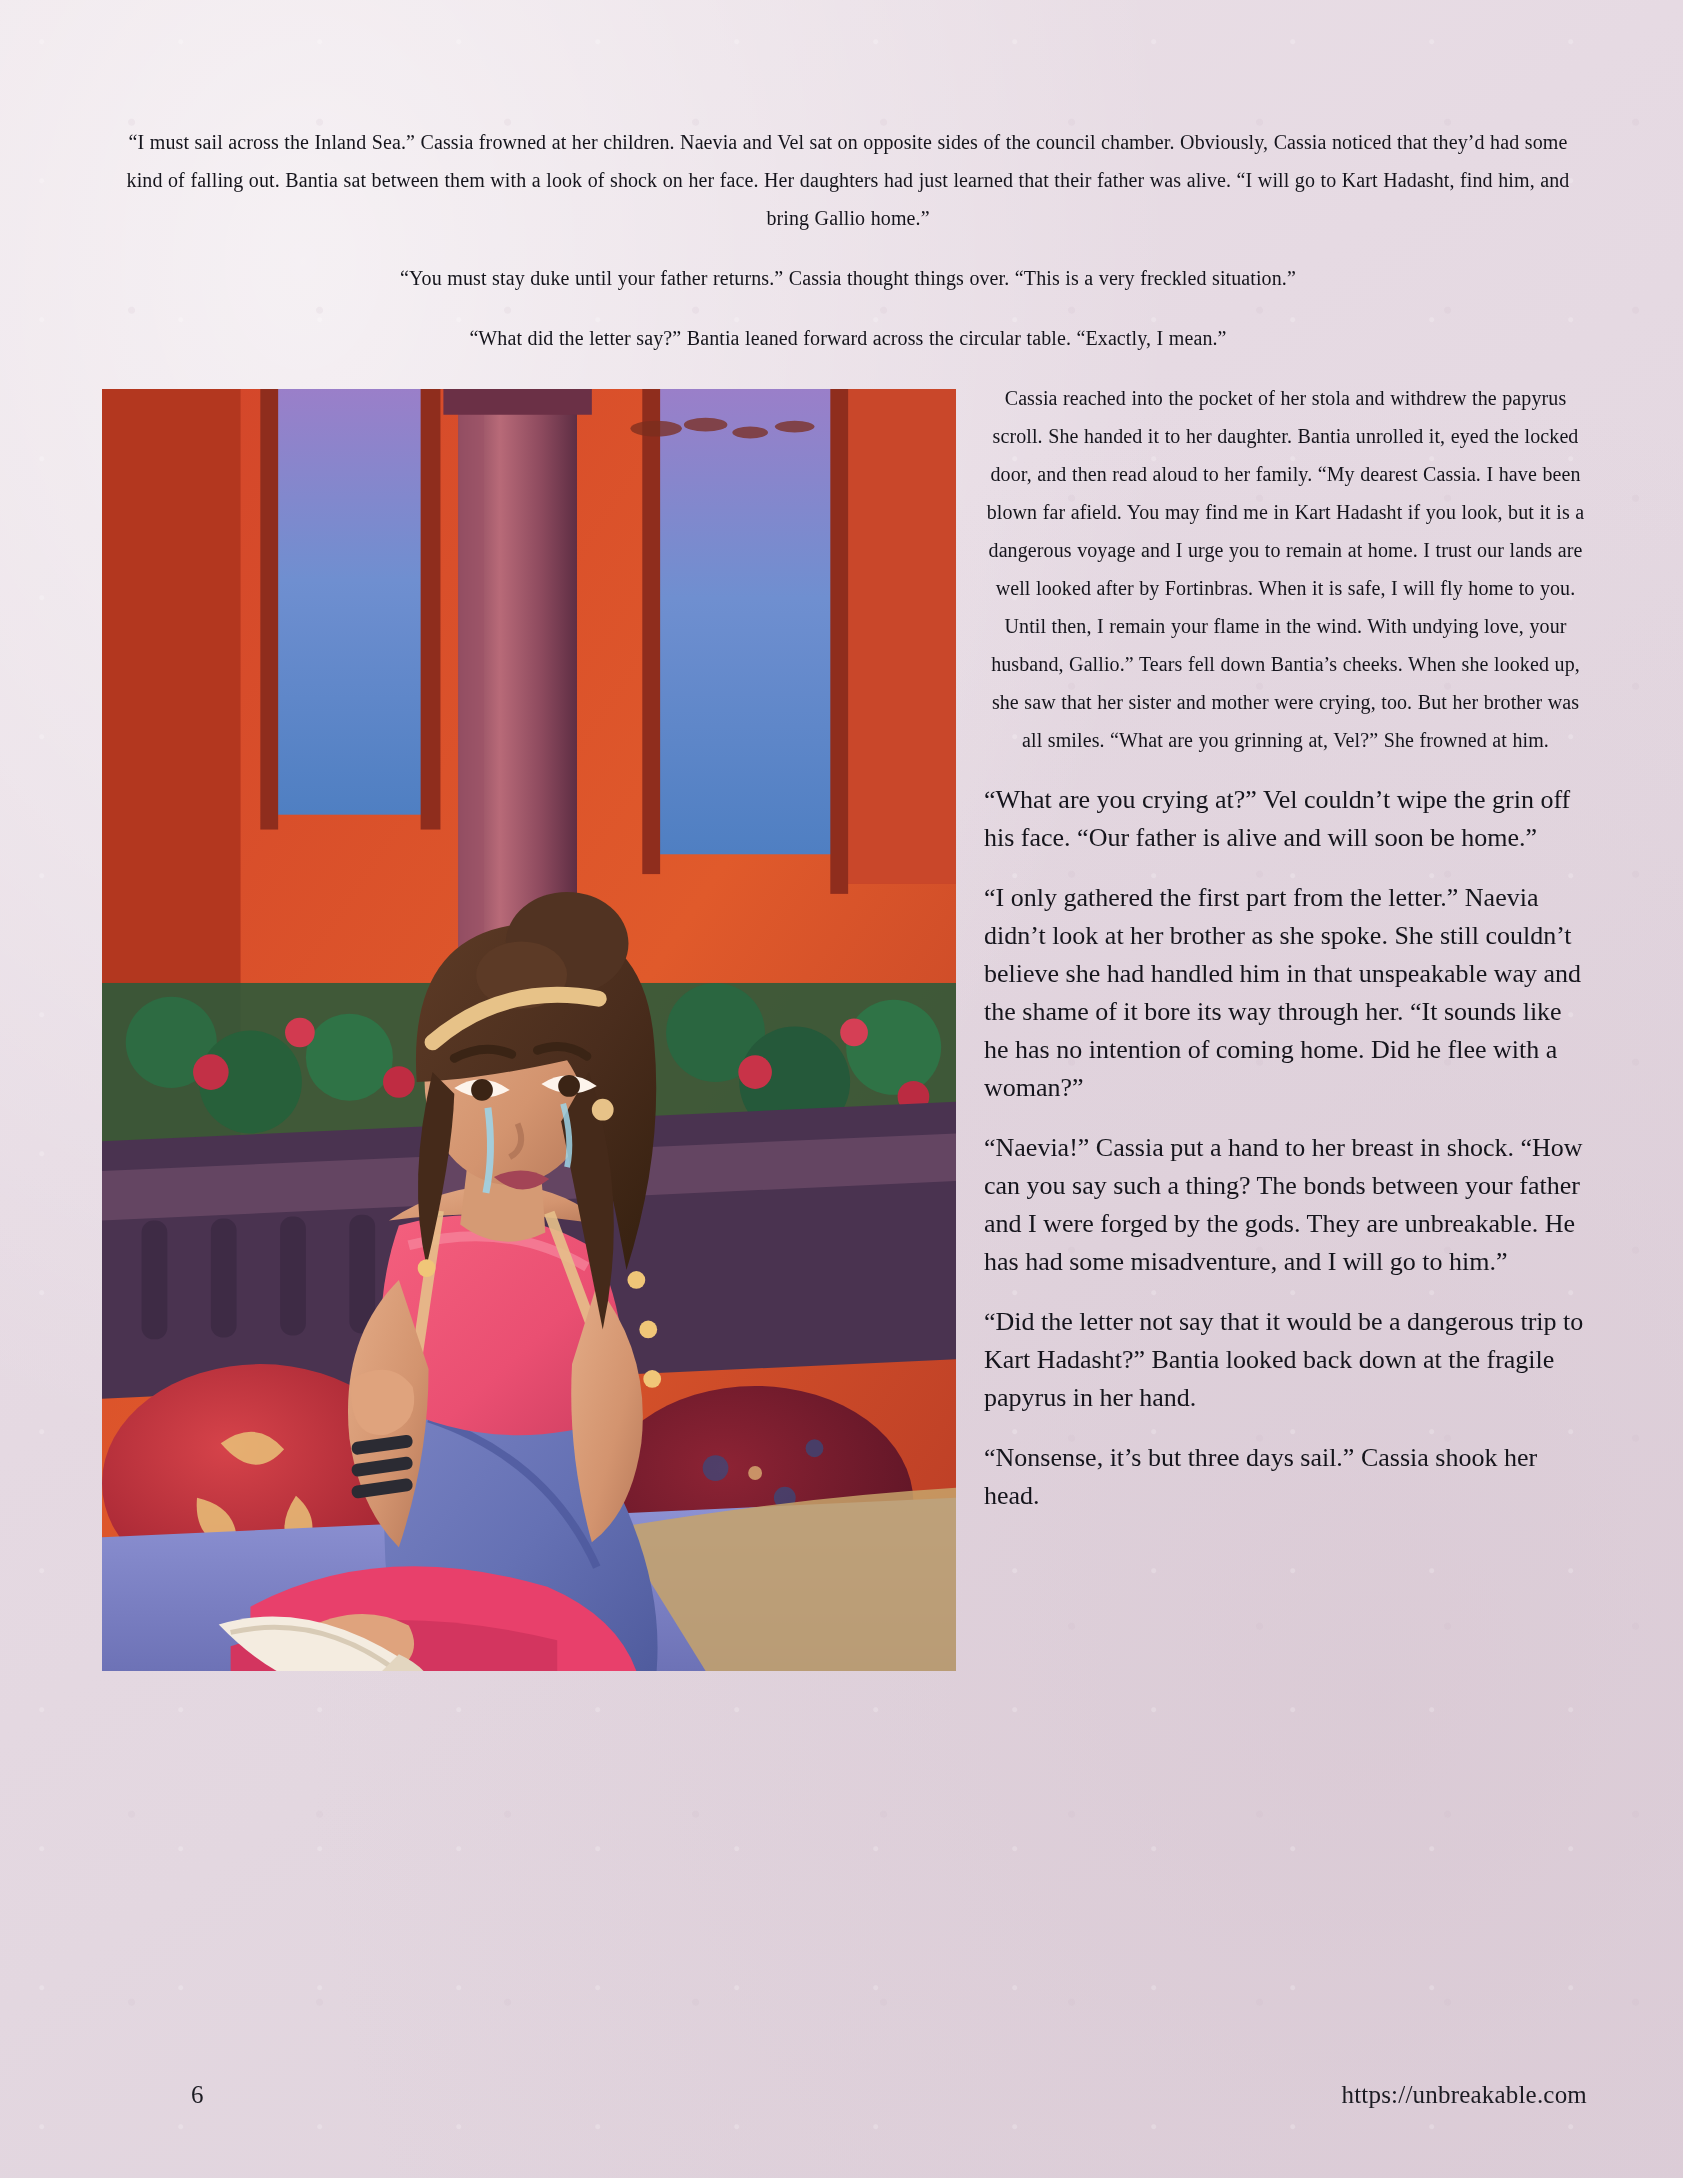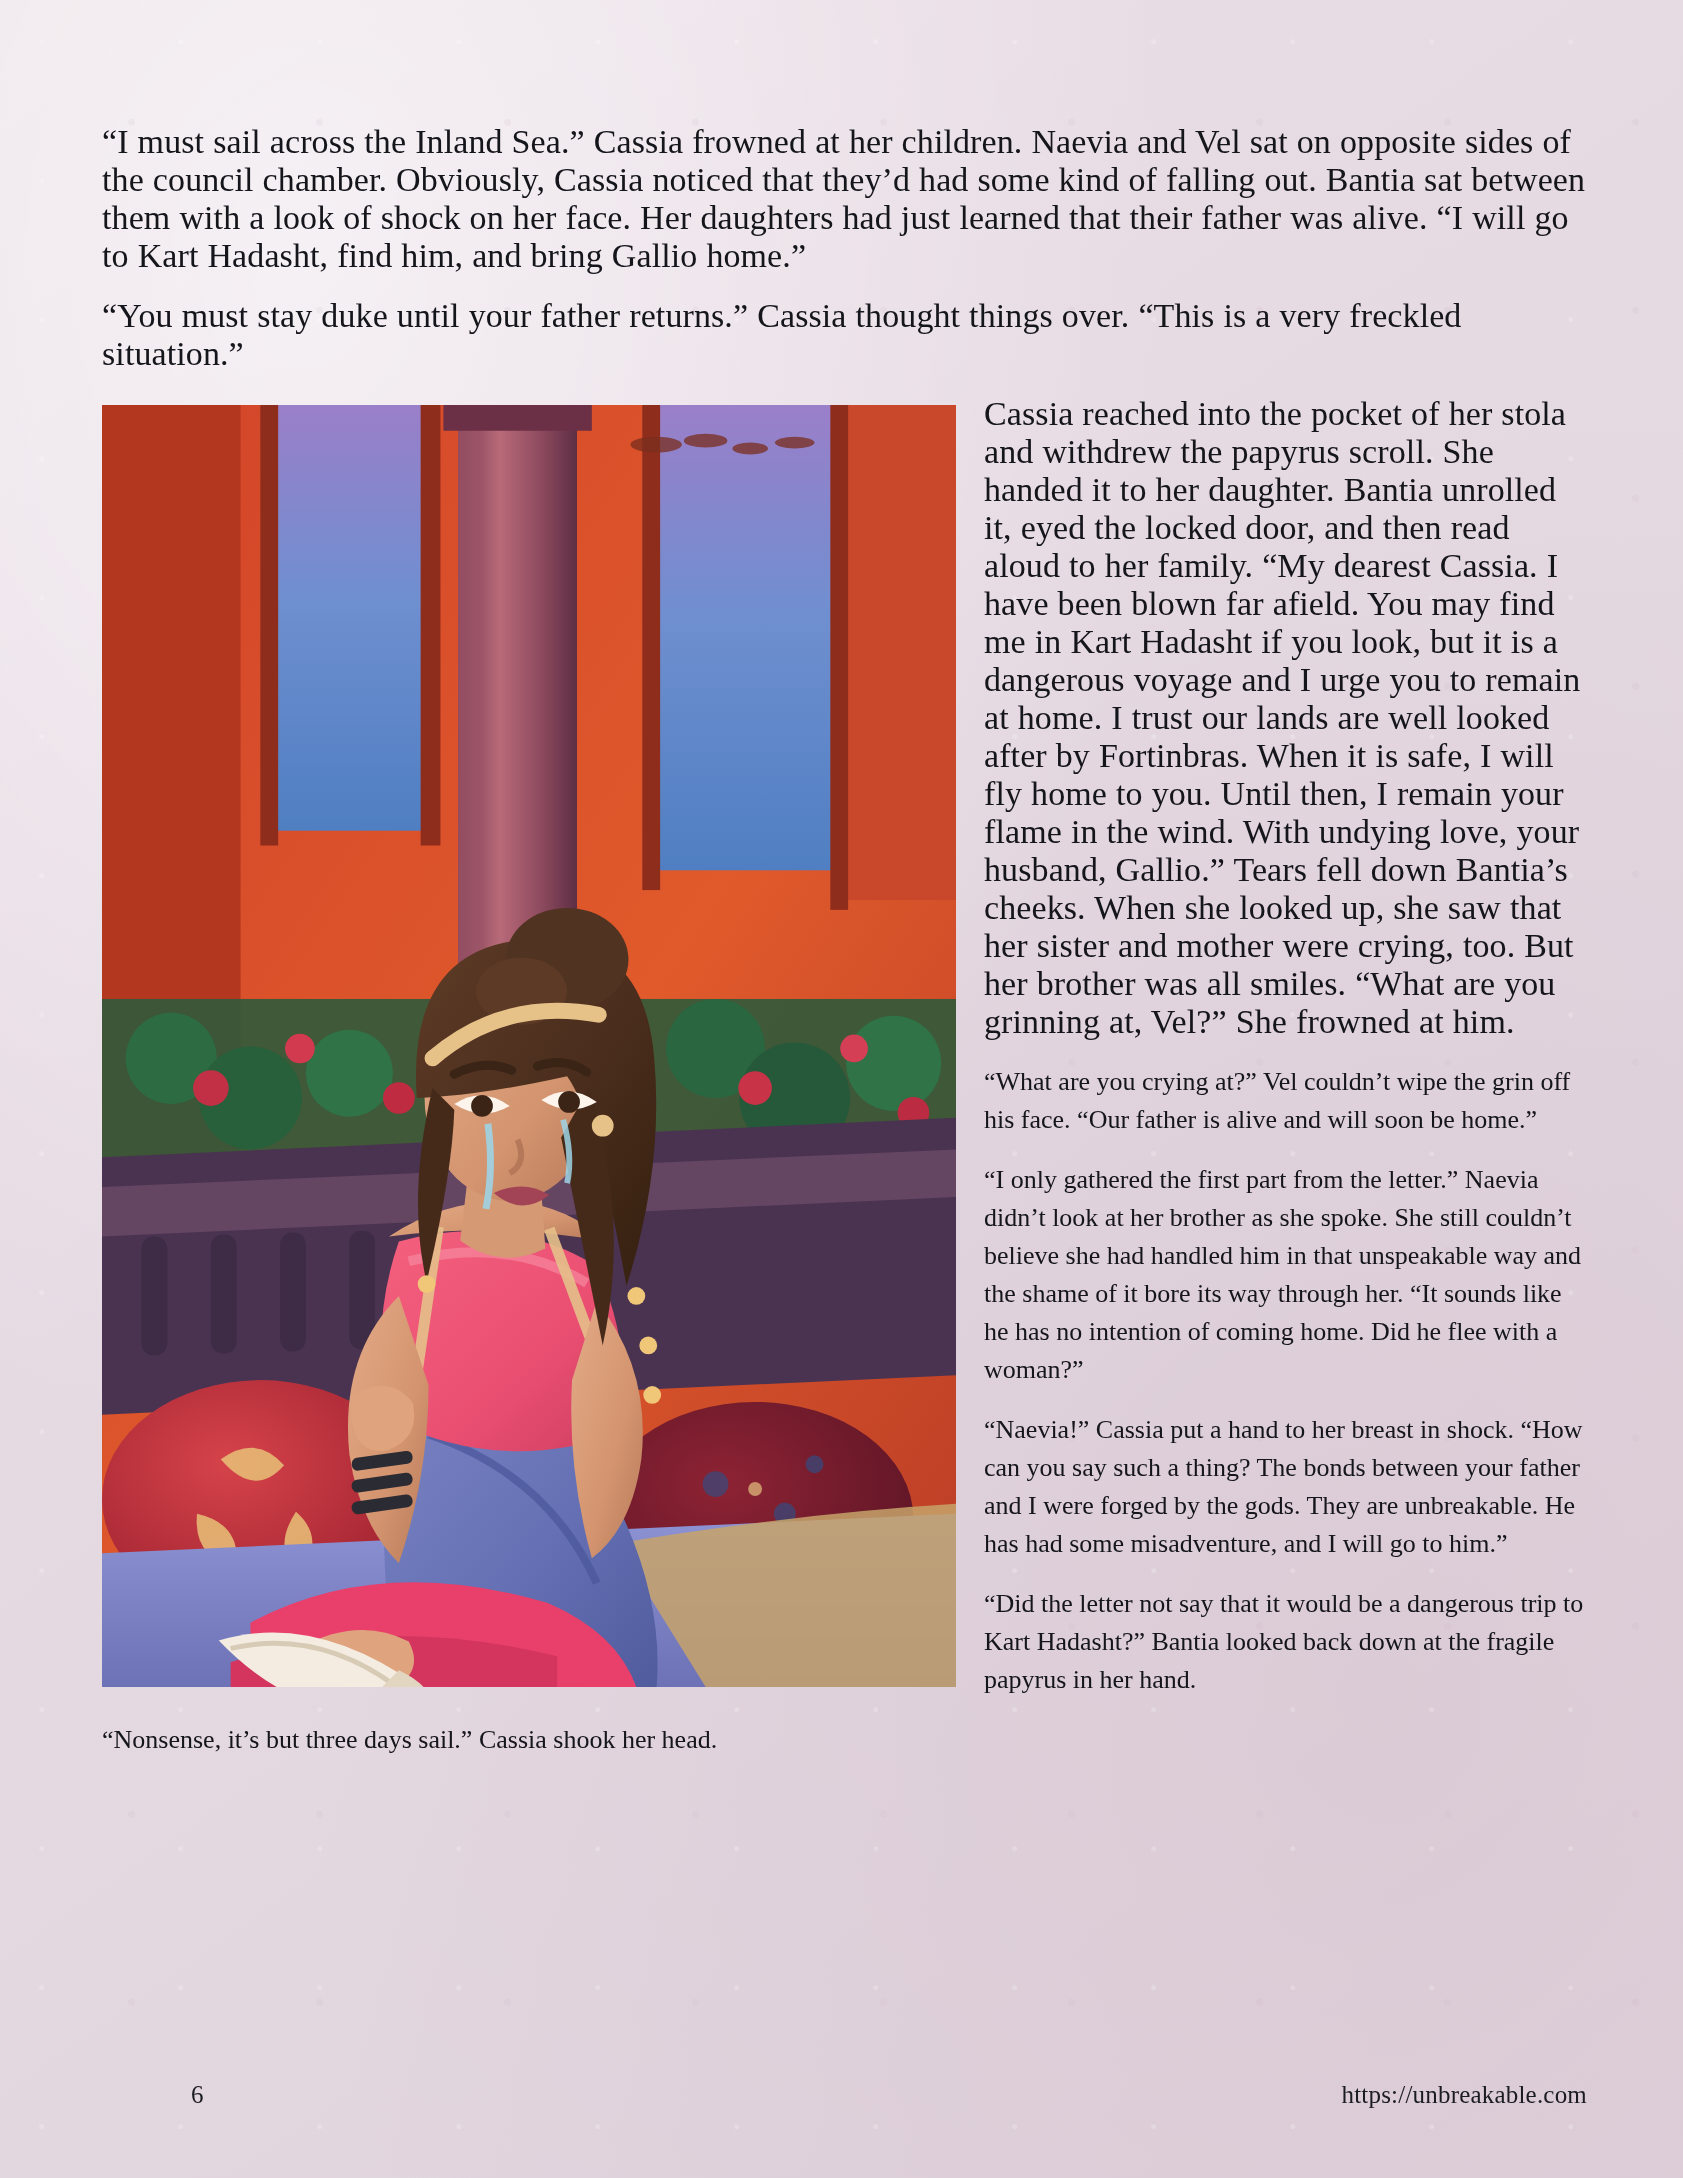--- a/index.html
+++ b/index.html
@@ -39,24 +39,24 @@
   }
 
   .content {
     position: absolute;
     left: 102px;
     top: 123px;
     width: 1485px;
   }
 
   p.para {
-    font-size: 34px;
+    font-size: 20px;
     line-height: 38px;
-    margin: 0 0 22px 0;
-    text-align: left;
+    margin: 0 0 22px 7px;
+    text-align: center;
     letter-spacing: 0.1px;
     word-spacing: 0.4px;
   }
 
   
   .figure {
     float: left;
     width: 854px;
     height: 1282px;
     margin: 10px 28px 14px 0;
@@ -90,20 +90,21 @@
 </style>
 </head>
 <body>
 
 <div class="page">
 
   <div class="content clearfix">
 
     <p class="para">“I must sail across the Inland Sea.” Cassia frowned at her children. Naevia and Vel sat on opposite sides of the council chamber. Obviously, Cassia noticed that they’d had some kind of falling out. Bantia sat between them with a look of shock on her face. Her daughters had just learned that their father was alive. “I will go to Kart Hadasht, find him, and bring Gallio home.”</p>
     <p class="para">“You must stay duke until your father returns.” Cassia thought things over. “This is a very freckled situation.”</p>
+    <p class="para">“What did the letter say?” Bantia leaned forward across the circular table. “Exactly, I mean.”</p>
 
     <div class="figure">
       <svg viewBox="0 0 863 1295" preserveAspectRatio="none" aria-hidden="true">
         <defs>
           <linearGradient id="wallG" x1="0" y1="0" x2="1" y2="1">
             <stop offset="0%" stop-color="#d2442a"></stop>
             <stop offset="55%" stop-color="#e05a2b"></stop>
             <stop offset="100%" stop-color="#b93c26"></stop>
           </linearGradient>
           <linearGradient id="skyG" x1="0" y1="0" x2="0" y2="1">

